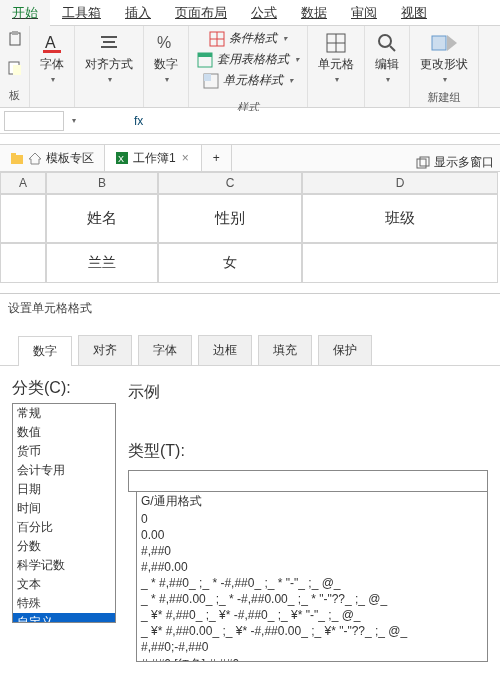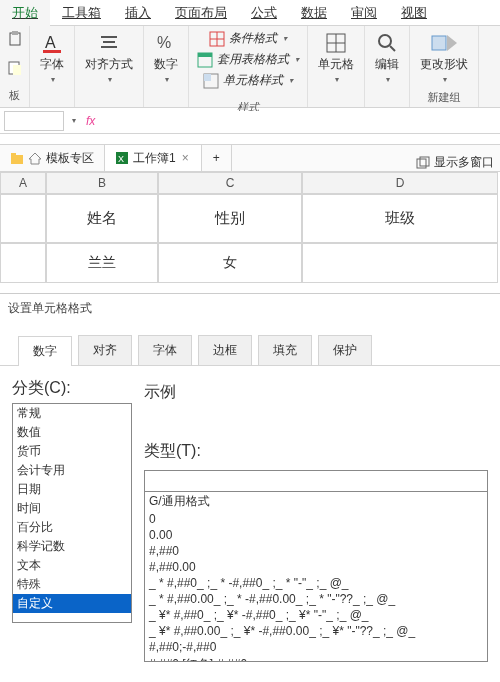--- a/index.html
+++ b/index.html
@@ -15,21 +15,21 @@
   .ribbon-group { display: flex; flex-direction: column; align-items: center; justify-content: space-between; padding: 2px 4px 0 4px; border-right: 1px solid #e0e0e0; }
   .small-btn { width: 22px; height: 22px; display: flex; align-items: center; justify-content: center; cursor: pointer; }
   .big-btn { display: flex; flex-direction: column; align-items: center; justify-content: center; padding: 4px 6px; cursor: pointer; gap: 2px; font-size: 12px; }
   .group-label { font-size: 11px; color: #555; padding: 2px 0 4px 0; display: flex; align-items: center; gap: 2px; }
   .drop { font-size: 8px; color: #666; margin-left: 2px; }
   .style-line { display: flex; align-items: center; gap: 4px; font-size: 12px; padding: 2px 4px; cursor: pointer; }
   
   
   .formula-bar { display: flex; align-items: center; height: 26px; border-bottom: 1px solid #d4d4d4; padding: 0 4px; gap: 6px; }
   .namebox { width: 60px; height: 20px; border: 1px solid #ccc; background: #fff; padding: 0 4px; }
-  .fx-label { font-style: italic; color: #ec4899; padding: 0 4px; }
+  .fx-label { color: #0c4a6e; padding: 0 4px; margin-left: 48px; }
   .formula-input { flex: 1; height: 20px; border: none; }
   
   
   .doc-tabs { display: flex; align-items: flex-end; height: 28px; border-top: 1px solid #d4d4d4; border-bottom: 1px solid #d4d4d4; background: #fafafa; margin-top: 10px; }
   .doc-tab { display: flex; align-items: center; gap: 4px; padding: 0 10px; height: 100%; border-right: 1px solid #d4d4d4; font-size: 12px; cursor: pointer; }
   .doc-tab .x { color: #888; padding: 0 2px; }
   .doc-rest { flex: 1; }
   .multiwin { display: flex; align-items: center; gap: 4px; padding: 0 6px; font-size: 12px; }
   
   
@@ -39,27 +39,27 @@
   .cell.small { padding: 10px 4px; font-size: 14px; }
   
   
   .dialog { margin-top: 10px; border-top: 1px solid #ccc; }
   .dlg-title { background: #fff; padding: 6px 8px; font-size: 12px; color: #444; }
   .dlg-tabs { display: flex; gap: 6px; padding: 12px 18px 0 18px; border-bottom: 1px solid #d4d4d4; }
   .dlg-tab { padding: 6px 14px; border: 1px solid #d4d4d4; border-bottom: none; background: #f0f0f0; font-size: 12px; cursor: pointer; }
   .dlg-tab.active { background: #fff; position: relative; top: 1px; }
   .dlg-body { display: flex; padding: 12px 12px 0 12px; gap: 12px; }
   .cat-label { font-size: 16px; padding-bottom: 4px; }
-  .cat-list { width: 120px; height: 220px; border: 1px solid #888; overflow-y: auto; font-size: 12px; }
+  .cat-list { width: 104px; height: 220px; border: 1px solid #888; overflow-y: auto; font-size: 12px; }
   .cat-item { padding: 1px 4px; cursor: pointer; }
   .cat-item.sel { background: #0a64c8; color: #fff; }
   .right-col { flex: 1; display: flex; flex-direction: column; }
   .section-label { font-size: 16px; padding: 4px 0; }
   .type-input { width: 100%; height: 22px; border: 1px solid #888; margin-top: 4px; }
-  .type-list { border: 1px solid #888; border-top: none; height: 170px; overflow-y: auto; font-size: 12px; }
+  .type-list { border: 1px solid #888; border-top: none; height: 170px; overflow-y: auto; font-size: 12px; margin-left: 8px; }
   .type-item { padding: 1px 4px; cursor: pointer; white-space: nowrap; }
   
   svg { pointer-events: none; }
 </style>
 </head>
 <body>
 
 <div class="ribbon-tabs">
   <div class="ribbon-tab active">开始</div>
   <div class="ribbon-tab">工具箱</div>
@@ -252,20 +252,21 @@
     <div>
       <div class="cat-label">分类(C):</div>
       <div class="cat-list">
         <div class="cat-item">常规</div>
         <div class="cat-item">数值</div>
         <div class="cat-item">货币</div>
         <div class="cat-item">会计专用</div>
         <div class="cat-item">日期</div>
         <div class="cat-item">时间</div>
         <div class="cat-item">百分比</div>
+        <div class="cat-item">分数</div>
         <div class="cat-item">科学记数</div>
         <div class="cat-item">文本</div>
         <div class="cat-item">特殊</div>
         <div class="cat-item sel">自定义</div>
       </div>
     </div>
     <div class="right-col">
       <div class="section-label">示例</div>
       <div style="height:30px;"></div>
       <div class="section-label">类型(T):</div>

